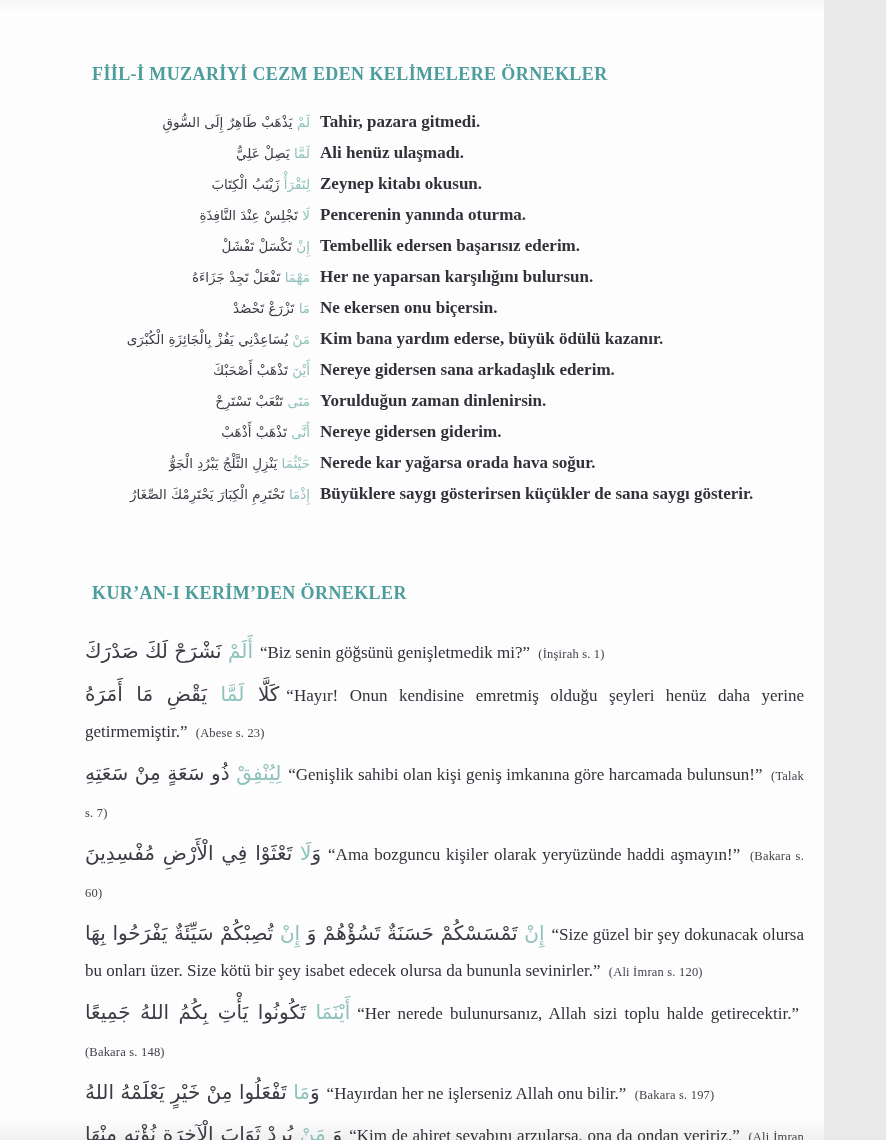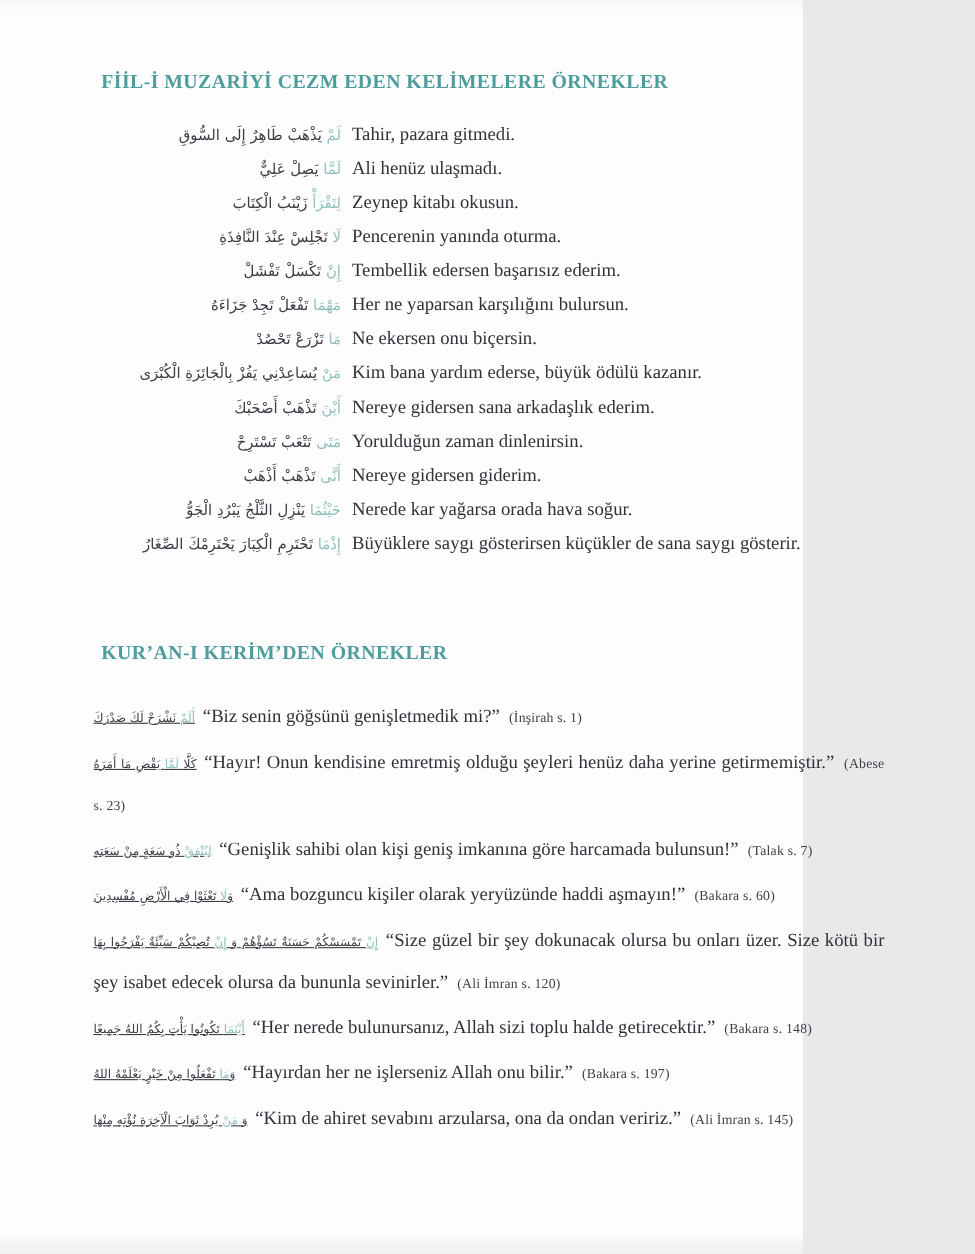--- a/index.html
+++ b/index.html
@@ -5,21 +5,21 @@
   * { margin: 0; padding: 0; box-sizing: border-box; }
   html, body { background: #e9e9ea; }
   body {
     width: 886px; height: 1140px;
     font-family: "Liberation Serif", serif;
     color: #33333b;
     overflow: hidden;
   }
   .page {
     position: relative;
-    width: 730px; height: 1140px;
+    width: 824px; height: 1140px;
     background: linear-gradient(#f6f6f7, #fdfdfd 12px, #fdfdfd 1120px, #eFeFf0);
   }
   .heading {
     position: absolute;
     left: 92px;
     font-weight: bold;
     font-size: 18px;
     letter-spacing: 0.4px;
     color: #4e9d9d;
   }
@@ -40,41 +40,41 @@
     font-family: "DejaVu Sans", sans-serif;
     font-size: 13.5px;
     color: #3c3c46;
     white-space: nowrap;
   }
   .tr-cell {
     margin-left: 10px;
     font-size: 17px;
     white-space: nowrap;
     color: #31313a;
+    font-weight: bold;
   }
   .hl { color: #8fc2bc; }
 
   
   .quran {
     position: absolute;
     left: 85px; top: 633px;
     width: 719px;
     text-align: justify;
     font-size: 17px;
     line-height: 36.5px;
     color: #31313a;
   }
   .q-item { margin-bottom: 3px; }
   .q-ar {
     font-family: "DejaVu Sans", sans-serif;
-    font-size: 11px;
+    font-size: 20px;
     color: #3c3c46;
     margin-right: 7px;
     unicode-bidi: isolate;
-    text-decoration: underline;
   }
   .q-tr { margin-right: 5px; }
   .ref { font-size: 12.5px; color: #3f3f49; letter-spacing: 0.2px; }
 </style>
 </head>
 <body>
 
 <div class="page">
 
   <div class="heading" id="heading-examples">FİİL-İ MUZARİYİ CEZM EDEN KELİMELERE ÖRNEKLER</div>

